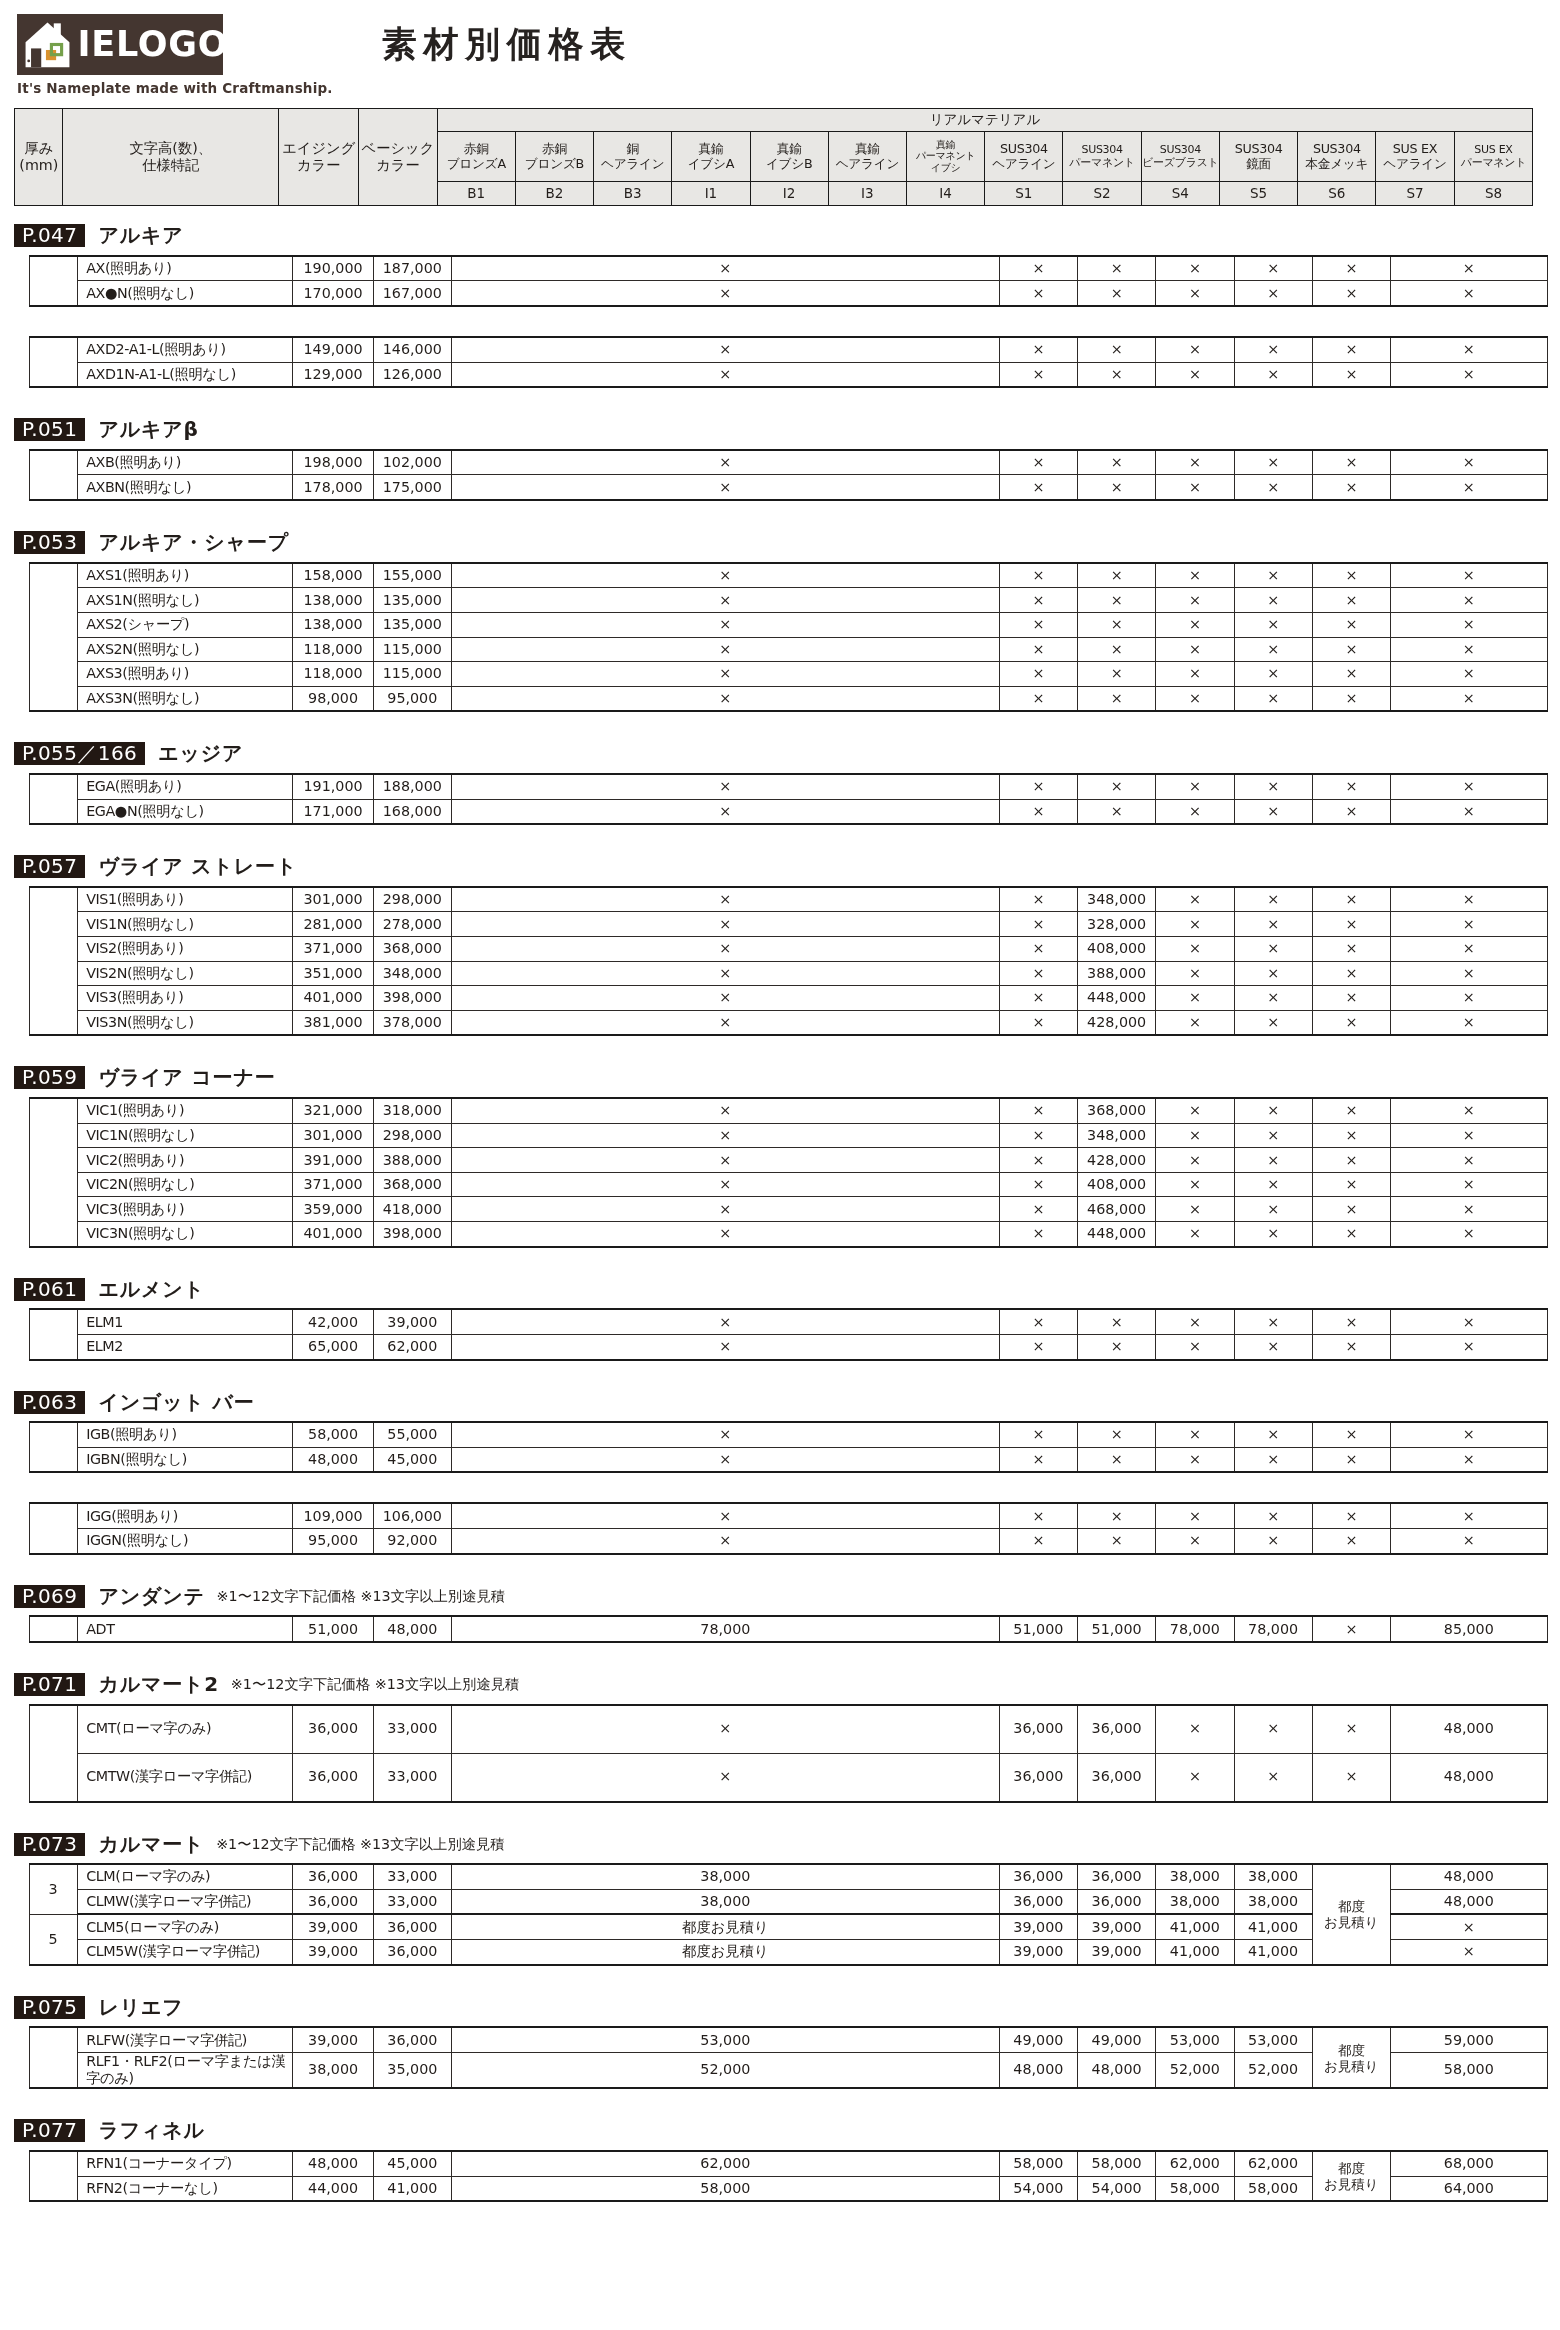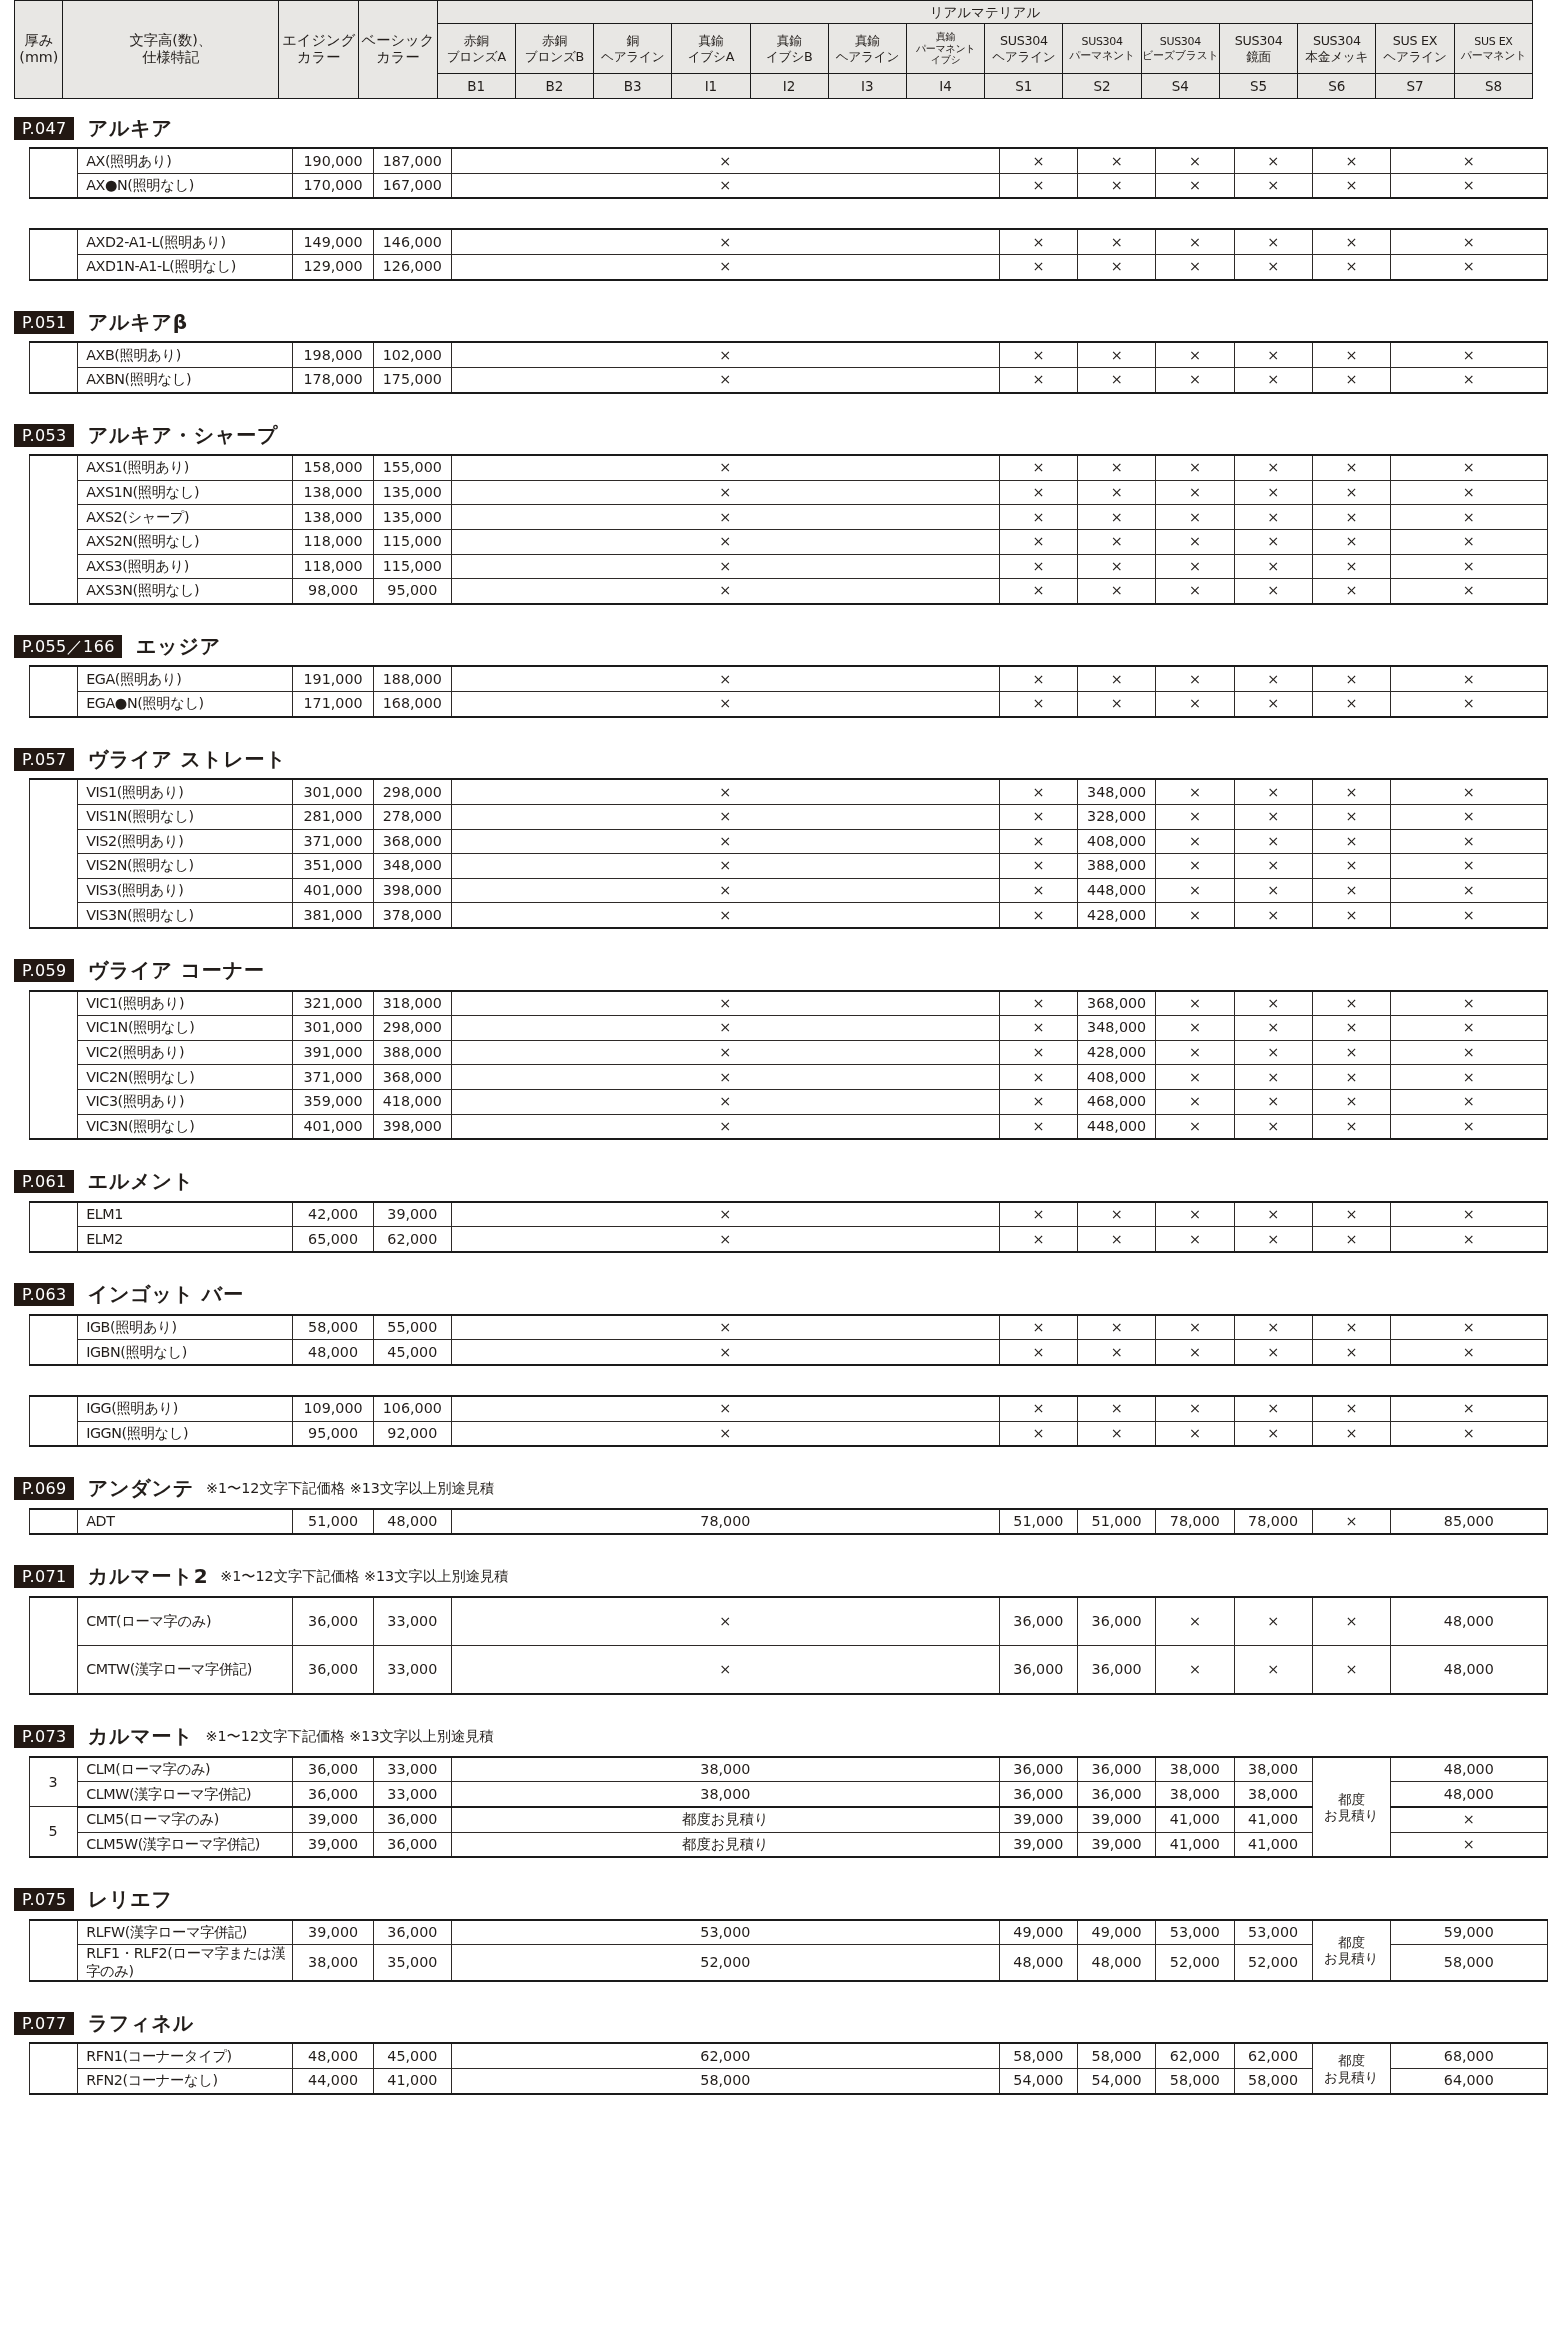--- a/index.html
+++ b/index.html
@@ -41,21 +41,21 @@
   .hdr .h-name { height:49px; font-size:12.7px; letter-spacing:-0.3px; }
   .hdr .h-name.small { font-size:11px; }
   .hdr .h-name.xsmall { font-size:10px; line-height:1.15; }
   .hdr .h-code { height:23.6px; font-size:13.5px; }
 
   
   .section { margin:29px 0 0 14.3px; }
   .section.first { margin-top:17px; }
   .sec-head { display:flex; align-items:center; height:25px; margin-bottom:6.7px; }
   .badge {
-    background:#221813; color:#ffffff; font-size:16px; line-height:23px;
+    background:#221813; color:#ffffff; font-size:20px; line-height:23px;
     padding:0 7.6px; display:inline-block; letter-spacing:0.4px;
   }
   .sec-title { font-size:20px; font-weight:600; margin-left:13.5px; color:#221d1a; letter-spacing:0.8px; }
   .sec-note { font-size:14.3px; font-weight:400; margin-left:11.8px; color:#221d1a; }
 
   .sec { border-top:2.5px solid #1a1a1a; border-bottom:2.5px solid #1a1a1a; }
   .sec td {
     border:0.8px solid #2e2a28; height:23.6px; padding:0; vertical-align:middle;
     text-align:center; font-size:14.3px; white-space:pre-line; line-height:1.2; color:#221d1a;
     overflow:hidden;
@@ -65,20 +65,39 @@
   .sec td.c-est { font-size:13.5px; }
   .sec tr.group-end > td { border-bottom:2.1px solid #1a1a1a; }
 
   svg { display:block; }
 </style>
 </head>
 <body>
 
 <div class="page">
 
+  <div class="masthead">
+    <div class="logo-wrap">
+      <div class="logo-box">
+        <span>
+          <svg width="47" height="51" viewBox="0 0 60 62">
+            <rect x="38" y="4" width="9" height="16" fill="#ffffff"></rect>
+            <polygon points="2,28 30,3 58,28 58,60 2,60" fill="#ffffff"></polygon>
+            <rect x="9" y="36" width="13" height="24" fill="#443630"></rect>
+            <rect x="28" y="38" width="13" height="13" fill="#d9922e"></rect>
+            <rect x="35" y="31" width="13" height="13" fill="none" stroke="#75a04b" stroke-width="4"></rect>
+            <circle cx="6" cy="52" r="1.8" fill="#443630"></circle>
+          </svg>
+        </span>
+        <span class="brand">IELOGO</span>
+      </div>
+      <div class="tagline">It's  Nameplate made with Craftmanship.</div>
+    </div>
+    <h1 class="page-title">素材別価格表</h1>
+  </div>
 
   <table class="tbl hdr">
     <colgroup id="hdr-cols">
         <col style="width: 48px;">
         <col style="width: 215px;">
         <col style="width: 80px;">
         <col style="width: 78px;">
         <col style="width: 78px;">
         <col style="width: 78px;">
         <col style="width: 78px;">

